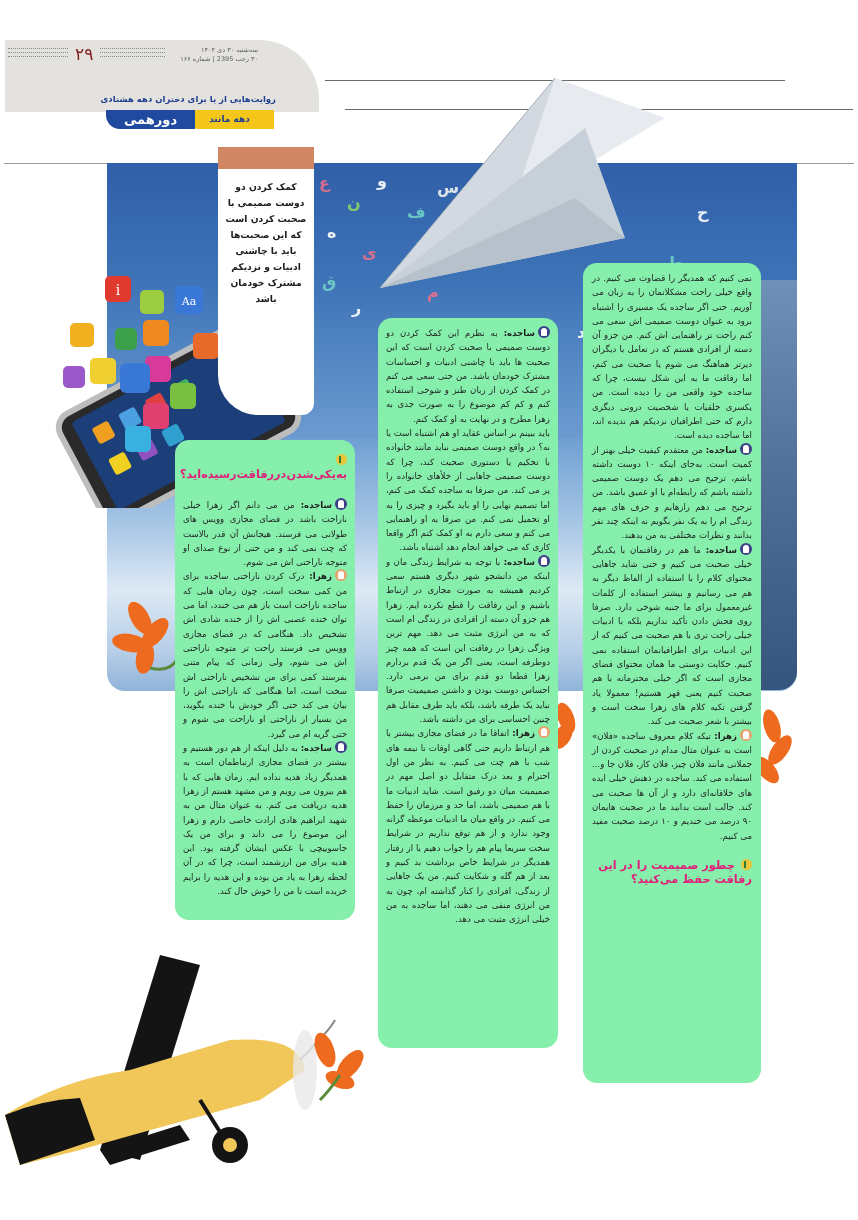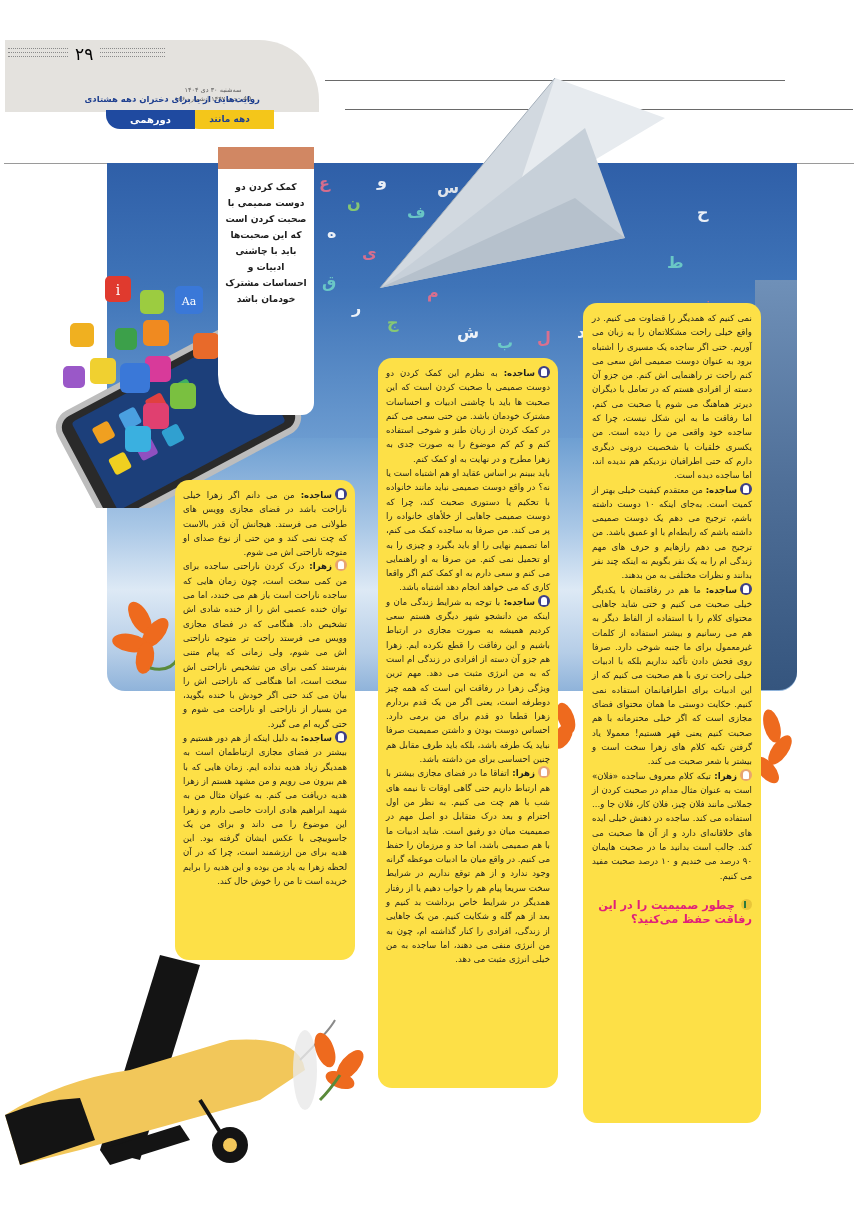--- a/index.html
+++ b/index.html
@@ -4,31 +4,31 @@
 <style>
   * { box-sizing: border-box; margin: 0; padding: 0; }
   html, body { width: 858px; height: 1220px; background: #ffffff; overflow: hidden; }
   body { position: relative; font-family: "DejaVu Sans", sans-serif; color: #1b1b1b; }
 
   
   .hdr-band {
     position: absolute; left: 5px; top: 40px; width: 314px; height: 72px;
     background: #e4e2de; border-top-right-radius: 60px;
   }
-  .hdr-date { position: absolute; left: 168px; top: 46px; direction: rtl; text-align: center; width: 90px;
-    font-size: 6.5px; line-height: 9px; color: #5c5c5c; margin-top: 40px; }
+  .hdr-date { position: absolute; left: 168px; top: 46px; direction: rtl; text-align: right; width: 90px;
+    font-size: 6.5px; line-height: 9px; color: #5c5c5c; }
   .hdr-dots { position: absolute; height: 1px; border-top: 1px dotted #8a8a8a; }
-  .hdr-page { position: absolute; left: 75px; top: 44px; font-size: 17px; color: #000000; font-family: "DejaVu Sans", sans-serif; }
-  .hdr-sub { position: absolute; left: 84px; top: 94px; width: 176px; text-align: right; direction: rtl;
+  .hdr-page { position: absolute; left: 75px; top: 44px; font-size: 17px; color: #7f1d1d; font-family: "DejaVu Sans", sans-serif; }
+  .hdr-sub { position: absolute; left: 100px; top: 94px; width: 176px; text-align: right; direction: rtl;
     font-size: 8.5px; font-weight: bold; color: #1e3f8f; }
   .hdr-tabs { position: absolute; left: 106px; top: 110px; width: 168px; height: 19px; display: flex; direction: rtl; }
   .tab-yellow { flex: 1; background: #f4c61a; border-radius: 0 0 0 14px; color: #1e3f8f;
     font-size: 9px; font-weight: bold; text-align: center; line-height: 19px; }
   .tab-blue { flex: 1; background: #1f4aa0; border-radius: 0 0 0 14px; color: #ffffff;
-    font-size: 10px; font-weight: bold; text-align: center; line-height: 19px; margin-right: -10px; position: relative; z-index: 1; }
+    font-size: 13px; font-weight: bold; text-align: center; line-height: 19px; margin-right: -10px; position: relative; z-index: 1; }
   .tab-blue { border-radius: 14px 0 0 14px; border-top-left-radius: 0; }
 
   .rule { position: absolute; height: 1px; background: #6a6a6a; }
 
   
   .hero {
     position: absolute; left: 107px; top: 163px; width: 690px; height: 275px;
     background: linear-gradient(180deg, #2f5fa8 0%, #3f74b8 45%, #6b9bd0 100%);
     overflow: hidden;
   }
@@ -52,22 +52,22 @@
   .quote-tab { position: absolute; left: 218px; top: 147px; width: 96px; height: 22px; background: #d18763; }
   .quote-box {
     position: absolute; left: 218px; top: 169px; width: 96px; height: 246px;
     background: #ffffff; border-bottom-left-radius: 40px; border-bottom-right-radius: 12px;
     direction: rtl; text-align: center; padding: 10px 6px 0 6px;
   }
   .quote-text { font-size: 9.2px; font-weight: bold; line-height: 16px; color: #1d1d1d; }
 
   
   .col {
-    position: absolute; background: #fde047; border-radius: 14px;
-    direction: rtl; text-align: justify; font-size: 8.6px; line-height: 14.3px; color: #1d1d1d; margin-top: 40px;
+    position: absolute; background: #86efac; border-radius: 14px;
+    direction: rtl; text-align: justify; font-size: 8.6px; line-height: 14.3px; color: #1d1d1d;
   }
   .col-right { left: 583px; top: 263px; width: 178px; height: 820px; padding: 8px 9px 0 9px; border-top-left-radius: 14px; }
   .col-mid { left: 378px; top: 318px; width: 180px; height: 730px; padding: 8px 8px 0 8px; }
   .col-left { left: 175px; top: 440px; width: 180px; height: 480px; padding: 8px 8px 0 8px; }
 
   .col p { margin: 0; }
   .speaker { font-weight: bold; }
   .av {
     display: inline-block; width: 12px; height: 12px; border-radius: 50%; vertical-align: -2px;
     margin-left: 3px; position: relative;
@@ -97,21 +97,21 @@
 <div class="hdr-band"></div>
 <div class="hdr-dots" style="left:8px;top:48px;width:60px;"></div>
 <div class="hdr-dots" style="left:8px;top:52px;width:60px;"></div>
 <div class="hdr-dots" style="left:8px;top:56px;width:60px;"></div>
 <div class="hdr-dots" style="left:100px;top:48px;width:65px;"></div>
 <div class="hdr-dots" style="left:100px;top:52px;width:65px;"></div>
 <div class="hdr-dots" style="left:100px;top:56px;width:65px;"></div>
 <div class="hdr-page">۲۹</div>
 <div class="hdr-date">
   <div>سه‌شنبه ۳۰ دی ۱۴۰۴</div>
-  <div>40 رجب ۱۴۴۷ | شماره ۱۶۶</div>
+  <div>۳۰ رجب 2395 | شماره ۱۶۶</div>
 </div>
 <div class="hdr-sub">روایت‌هایی از یا برای دختران دهه هشتادی</div>
 <div class="hdr-tabs">
   <div class="tab-yellow">دهه مانند</div>
   <div class="tab-blue">دورهمی</div>
 </div>
 
 <div class="rule" style="left:325px;top:80px;width:460px;"></div>
 <div class="rule" style="left:345px;top:109px;width:508px;"></div>
 <div class="rule" style="left:4px;top:163px;width:850px;background:#9a9a9a;"></div>
@@ -221,35 +221,36 @@
   <g fill="#ee6a1e">
       <ellipse cx="325" cy="100" rx="9" ry="18" transform="rotate(-20 325 100)"></ellipse>
       <ellipse cx="350" cy="115" rx="9" ry="18" transform="rotate(40 350 115)"></ellipse>
       <ellipse cx="340" cy="130" rx="8" ry="15" transform="rotate(-70 340 130)"></ellipse>
     </g>
   <path d="M320 150 Q330 140 340 125" stroke="#5a8a3a" stroke-width="3" fill="none"></path>
 </svg>
 
 <div class="quote-tab"></div>
 <div class="quote-box">
-  <div class="quote-text">کمک کردن دو دوست صمیمی با صحبت کردن است که این صحبت‌ها باید با چاشنی ادبیات و احساسات مشترک خودمان باشد</div>
+  <div class="quote-text">کمک کردن دو دوست صمیمی با صحبت کردن است که این صحبت‌ها باید با چاشنی ادبیات و نزدیکم مشترک خودمان باشد</div>
 </div>
 
 <div class="col col-right">
   <p>نمی کنیم که همدیگر را قضاوت می کنیم. در واقع خیلی راحت مشکلاتمان را به زبان می آوریم. حتی اگر ساجده یک مسیری را اشتباه برود به عنوان دوست صمیمی اش سعی می کنم راحت تر راهنمایی اش کنم. من جزو آن دسته از افرادی هستم که در تعامل با دیگران دیرتر هماهنگ می شوم یا صحبت می کنم، اما رفاقت ما به این شکل نیست، چرا که ساجده خود واقعی من را دیده است. من یکسری خلقیات یا شخصیت درونی دیگری دارم که حتی اطرافیان نزدیکم هم ندیده اند، اما ساجده دیده است.</p>
   <p><span class="av sajedeh"></span><span class="speaker">ساجده:</span><span> من معتقدم کیفیت خیلی بهتر از کمیت است. به‌جای اینکه ۱۰ دوست داشته باشم، ترجیح می دهم یک دوست صمیمی داشته باشم که رابطه‌ام با او عمیق باشد. من ترجیح می دهم رازهایم و حرف های مهم زندگی ام را به یک نفر بگویم نه اینکه چند نفر بدانند و نظرات مختلفی به من بدهند.</span></p>
   <p><span class="av sajedeh"></span><span class="speaker">ساجده:</span><span> ما هم در رفاقتمان با یکدیگر خیلی صحبت می کنیم و حتی شاید جاهایی محتوای کلام را با استفاده از الفاظ دیگر به هم می رسانیم و بیشتر استفاده از کلمات غیرمعمول برای ما جنبه شوخی دارد. صرفا روی فحش دادن تأکید نداریم بلکه با ادبیات خیلی راحت تری با هم صحبت می کنیم که از این ادبیات برای اطرافیانمان استفاده نمی کنیم. حکایت دوستی ما همان محتوای فضای مجازی است که اگر خیلی محترمانه با هم صحبت کنیم یعنی قهر هستیم! معمولا یاد گرفتن تکیه کلام های زهرا سخت است و بیشتر با شعر صحبت می کند.</span></p>
   <p><span class="av zahra"></span><span class="speaker">زهرا:</span><span> تیکه کلام معروف ساجده «فلان» است به عنوان مثال مدام در صحبت کردن از جملاتی مانند فلان چیز، فلان کار، فلان جا و... استفاده می کند. ساجده در ذهنش خیلی ایده های خلاقانه‌ای دارد و از آن ها صحبت می کند. جالب است بدانید ما در صحبت هایمان ۹۰ درصد می خندیم و ۱۰ درصد صحبت مفید می کنیم.</span></p>
   <div class="q-head"><span class="q-badge"></span><span>چطور صمیمیت را در این رفاقت حفظ می‌کنید؟</span></div>
 </div>
 
 <div class="col col-mid">
   <p><span class="av sajedeh"></span><span class="speaker">ساجده:</span><span> به نظرم این کمک کردن دو دوست صمیمی با صحبت کردن است که این صحبت ها باید با چاشنی ادبیات و احساسات مشترک خودمان باشد. من حتی سعی می کنم در کمک کردن از زبان طنز و شوخی استفاده کنم و کم کم موضوع را به صورت جدی به زهرا مطرح و در نهایت به او کمک کنم.</span></p>
   <p>باید ببینم بر اساس عقاید او هم اشتباه است یا نه؟ در واقع دوست صمیمی نباید مانند خانواده با تحکیم یا دستوری صحبت کند، چرا که دوست صمیمی جاهایی از خلأهای خانواده را پر می کند. من صرفا به ساجده کمک می کنم، اما تصمیم نهایی را او باید بگیرد و چیزی را به او تحمیل نمی کنم. من صرفا به او راهنمایی می کنم و سعی دارم به او کمک کنم اگر واقعا کاری که می خواهد انجام دهد اشتباه باشد.</p>
   <p><span class="av sajedeh"></span><span class="speaker">ساجده:</span><span> با توجه به شرایط زندگی مان و اینکه من دانشجو شهر دیگری هستم سعی کردیم همیشه به صورت مجازی در ارتباط باشیم و این رفاقت را قطع نکرده ایم. زهرا هم جزو آن دسته از افرادی در زندگی ام است که به من انرژی مثبت می دهد. مهم ترین ویژگی زهرا در رفاقت این است که همه چیز دوطرفه است، یعنی اگر من یک قدم بردارم زهرا قطعا دو قدم برای من برمی دارد. احساس دوست بودن و داشتن صمیمیت صرفا نباید یک طرفه باشد، بلکه باید طرف مقابل هم چنین احساسی برای من داشته باشد.</span></p>
   <p><span class="av zahra"></span><span class="speaker">زهرا:</span><span> اتفاقا ما در فضای مجازی بیشتر با هم ارتباط داریم حتی گاهی اوقات تا نیمه های شب با هم چت می کنیم. به نظر من اول احترام و بعد درک متقابل دو اصل مهم در صمیمیت میان دو رفیق است. شاید ادبیات ما با هم صمیمی باشد، اما حد و مرزمان را حفظ می کنیم. در واقع میان ما ادبیات موعظه گرانه وجود ندارد و از هم توقع نداریم در شرایط سخت سریعا پیام هم را جواب دهیم یا از رفتار همدیگر در شرایط خاص برداشت بد کنیم و بعد از هم گله و شکایت کنیم. من یک جاهایی از زندگی، افرادی را کنار گذاشته ام، چون به من انرژی منفی می دهند، اما ساجده به من خیلی انرژی مثبت می دهد.</span></p>
 </div>
 
 <div class="col col-left">
+  <div class="q-head" style="margin-top:6px;margin-bottom:16px;"><span class="q-badge"></span><span>به‌یکی‌شدن‌در‌رفاقت‌رسیده‌اید؟</span></div>
   <p><span class="av sajedeh"></span><span class="speaker">ساجده:</span><span> من می دانم اگر زهرا خیلی ناراحت باشد در فضای مجازی وویس های طولانی می فرستد. هیجانش آن قدر بالاست که چت نمی کند و من حتی از نوع صدای او متوجه ناراحتی اش می شوم.</span></p>
   <p><span class="av zahra"></span><span class="speaker">زهرا:</span><span> درک کردن ناراحتی ساجده برای من کمی سخت است، چون زمان هایی که ساجده ناراحت است باز هم می خندد، اما می توان خنده عصبی اش را از خنده شادی اش تشخیص داد. هنگامی که در فضای مجازی وویس می فرستد راحت تر متوجه ناراحتی اش می شوم، ولی زمانی که پیام متنی بفرستد کمی برای من تشخیص ناراحتی اش سخت است، اما هنگامی که ناراحتی اش را بیان می کند حتی اگر خودش با خنده بگوید، من بسیار از ناراحتی او ناراحت می شوم و حتی گریه ام می گیرد.</span></p>
   <p><span class="av sajedeh"></span><span class="speaker">ساجده:</span><span> به دلیل اینکه از هم دور هستیم و بیشتر در فضای مجازی ارتباطمان است به همدیگر زیاد هدیه نداده ایم. زمان هایی که با هم بیرون می رویم و من مشهد هستم از زهرا هدیه دریافت می کنم. به عنوان مثال من به شهید ابراهیم هادی ارادت خاصی دارم و زهرا این موضوع را می داند و برای من یک جاسوییچی با عکس ایشان گرفته بود. این هدیه برای من ارزشمند است، چرا که در آن لحظه زهرا به یاد من بوده و این هدیه را برایم خریده است تا من را خوش حال کند.</span></p>
 </div>
 
 </body></html>

